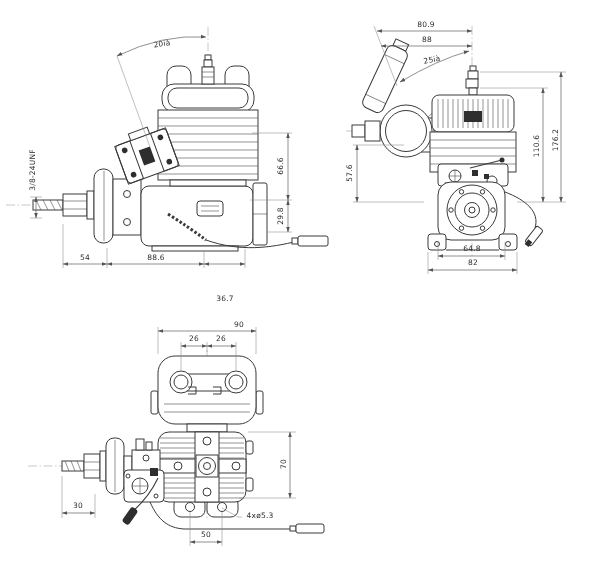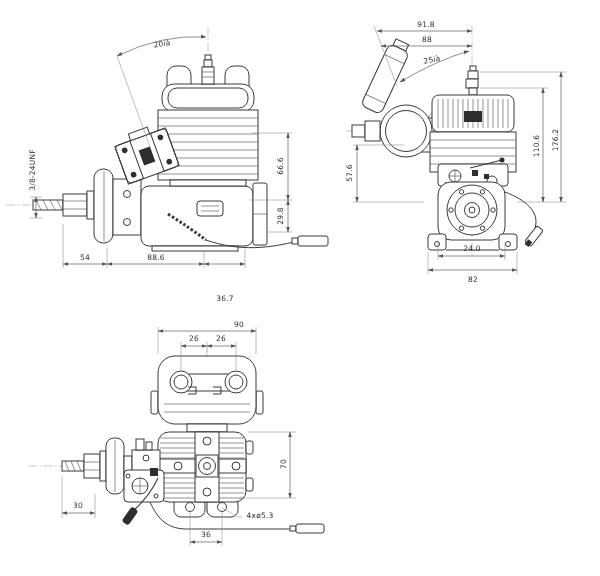--- a/index.html
+++ b/index.html
@@ -256,30 +256,30 @@
 </svg>
 
 <span class="lbl r8" style="left:162px;top:44px;">20ià</span>
 <span class="lbl r90" style="left:33px;top:170px;">3/8-24UNF</span>
 <span class="lbl r90" style="left:281px;top:166px;">66.6</span>
 <span class="lbl r90" style="left:281px;top:216px;">29.8</span>
 <span class="lbl" style="left:85px;top:258px;">54</span>
 <span class="lbl" style="left:156px;top:258px;">88.6</span>
 <span class="lbl" style="left:225px;top:258px;margin-top:41px;">36.7</span>
 
-<span class="lbl" style="left:426px;top:25px;">91.8</span>
+<span class="lbl" style="left:426px;top:25px;">80.9</span>
 <span class="lbl" style="left:427px;top:40px;">88</span>
 <span class="lbl r10" style="left:432px;top:60px;">25ià</span>
 <span class="lbl r90" style="left:537px;top:146px;">110.6</span>
 <span class="lbl r90" style="left:556px;top:140px;">176.2</span>
 <span class="lbl r90" style="left:350px;top:173px;">57.6</span>
-<span class="lbl" style="left:472px;top:249px;">24.0</span>
-<span class="lbl" style="left:473px;top:280px;">82</span>
+<span class="lbl" style="left:472px;top:249px;">64.8</span>
+<span class="lbl" style="left:473px;top:263px;">82</span>
 
 <span class="lbl" style="left:205px;top:325px;margin-left:34px;">90</span>
 <span class="lbl" style="left:194px;top:339px;">26</span>
 <span class="lbl" style="left:221px;top:339px;">26</span>
 <span class="lbl r90" style="left:284px;top:464px;">70</span>
 <span class="lbl" style="left:78px;top:506px;">30</span>
 <span class="lbl" style="left:260px;top:516px;text-align:center;">4xø5.3</span>
-<span class="lbl" style="left:206px;top:535px;">36</span>
+<span class="lbl" style="left:206px;top:535px;">50</span>
 
 </div>
 
 </body></html>

